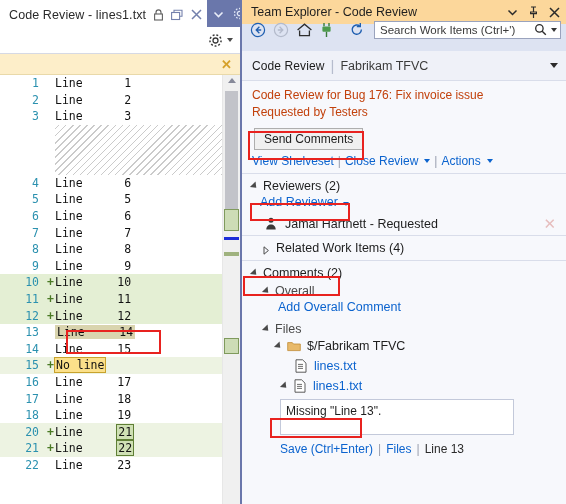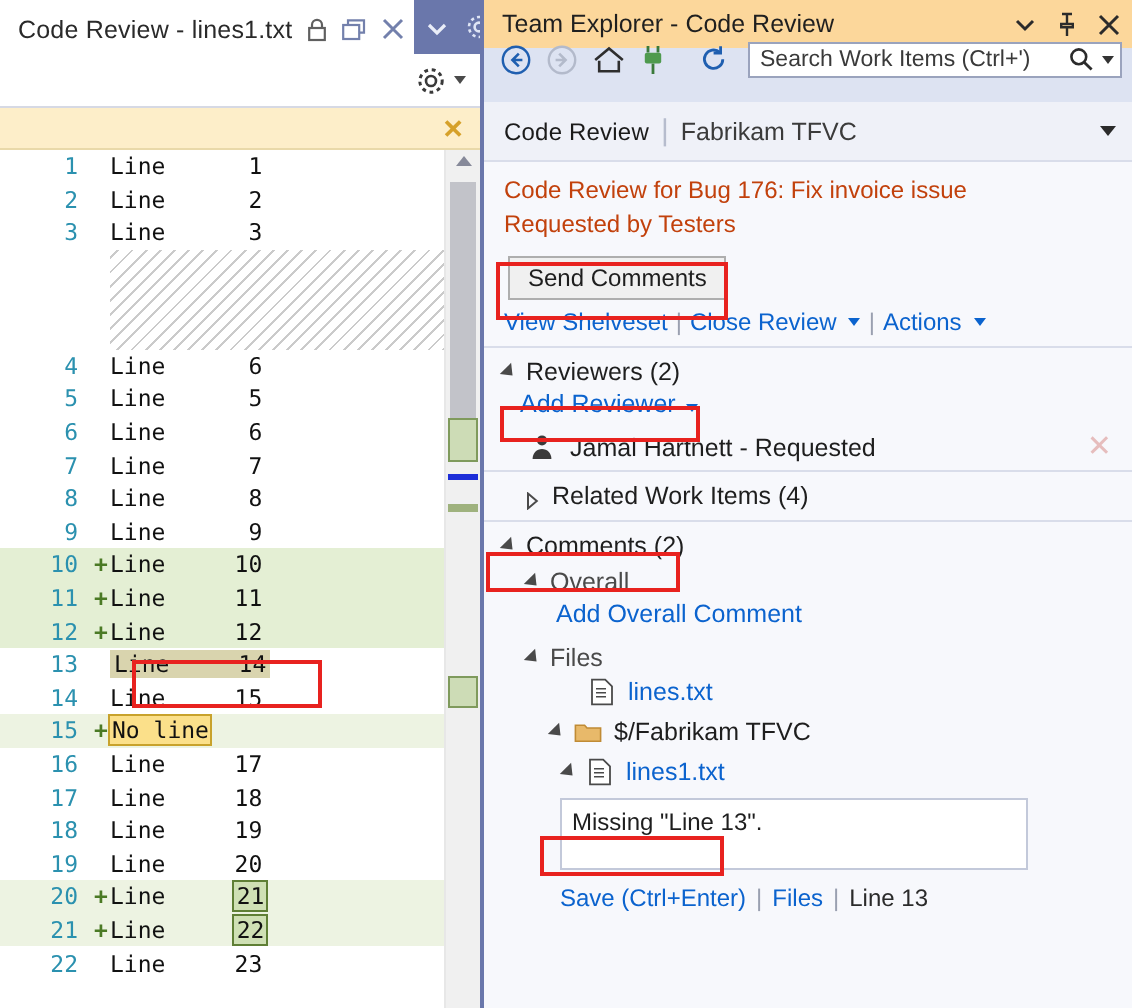--- a/index.html
+++ b/index.html
@@ -323,25 +323,20 @@
             </div>
             <div class="row">
               <span class="gutter">17</span>
               <span class="marker"></span>
               <span class="ctext">Line     18</span>
             </div>
             <div class="row">
               <span class="gutter">18</span>
               <span class="marker"></span>
               <span class="ctext">Line     19</span>
-            </div>
-            <div class="row">
-              <span class="gutter">19</span>
-              <span class="marker"></span>
-              <span class="ctext">Line     20</span>
             </div>
             <div class="row added-lite">
               <span class="gutter">20</span>
               <span class="marker">+</span>
               <span class="ctext">Line     <span class="word-box">21</span></span>
             </div>
             <div class="row added-lite">
               <span class="gutter">21</span>
               <span class="marker">+</span>
               <span class="ctext">Line     <span class="word-box">22</span></span>
@@ -505,38 +500,38 @@
       </div>
       <div style="padding:2px 10px 6px 36px;">
         <span class="linkish" style="font-size:12.5px;">Add Overall Comment</span>
       </div>
 
       <div class="grp-hd" style="padding-left:22px;padding-top:2px;padding-bottom:0;color:#4a4a4a;">
         <span class="tri-open"></span>
         <span>Files</span>
       </div>
 
+      <div class="tree-row" style="padding-left:34px;">
+        <span class="tri-open"></span>
+        <span class="tree-ico">
+          <svg width="14" height="12" viewBox="0 0 14 12">
+              <path d="M0.7 2.6h4.6l1.2 1.4h6.8v6.6H0.7z" fill="#e8b96a" stroke="#c08b35" stroke-width=".8"></path>
+            </svg>
+        </span>
+        <span>$/Fabrikam TFVC</span>
+      </div>
+
       <div class="tree-row" style="padding-left:52px;">
         <span class="tree-ico">
           <svg width="12" height="14" viewBox="0 0 12 14">
               <path d="M1 0.8h6.6L11 4.2v9H1z" fill="#fff" stroke="#4a4a4a" stroke-width=".9"></path>
               <path d="M3 5.4h5M3 7.4h5M3 9.4h5" stroke="#4a4a4a" stroke-width=".8"></path>
             </svg>
         </span>
         <span class="linkish">lines.txt</span>
-      </div>
-
-      <div class="tree-row" style="padding-left:34px;">
-        <span class="tri-open"></span>
-        <span class="tree-ico">
-          <svg width="14" height="12" viewBox="0 0 14 12">
-              <path d="M0.7 2.6h4.6l1.2 1.4h6.8v6.6H0.7z" fill="#e8b96a" stroke="#c08b35" stroke-width=".8"></path>
-            </svg>
-        </span>
-        <span>$/Fabrikam TFVC</span>
       </div>
 
       <div class="tree-row" style="padding-left:40px;">
         <span class="tri-open"></span>
         <span class="tree-ico">
           <svg width="12" height="14" viewBox="0 0 12 14">
               <path d="M1 0.8h6.6L11 4.2v9H1z" fill="#fff" stroke="#4a4a4a" stroke-width=".9"></path>
               <path d="M3 5.4h5M3 7.4h5M3 9.4h5" stroke="#4a4a4a" stroke-width=".8"></path>
             </svg>
         </span>

